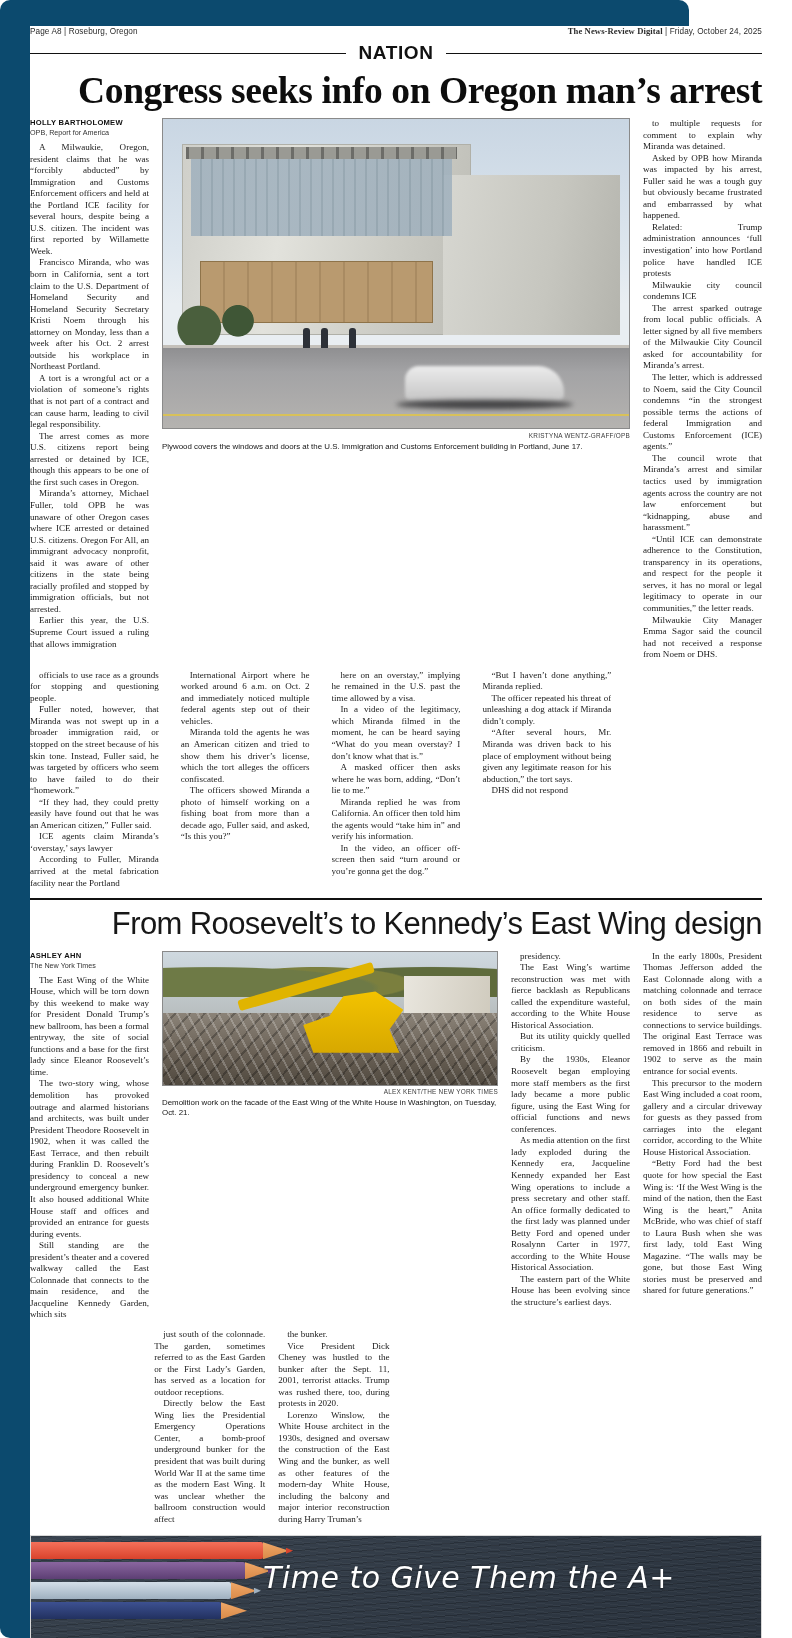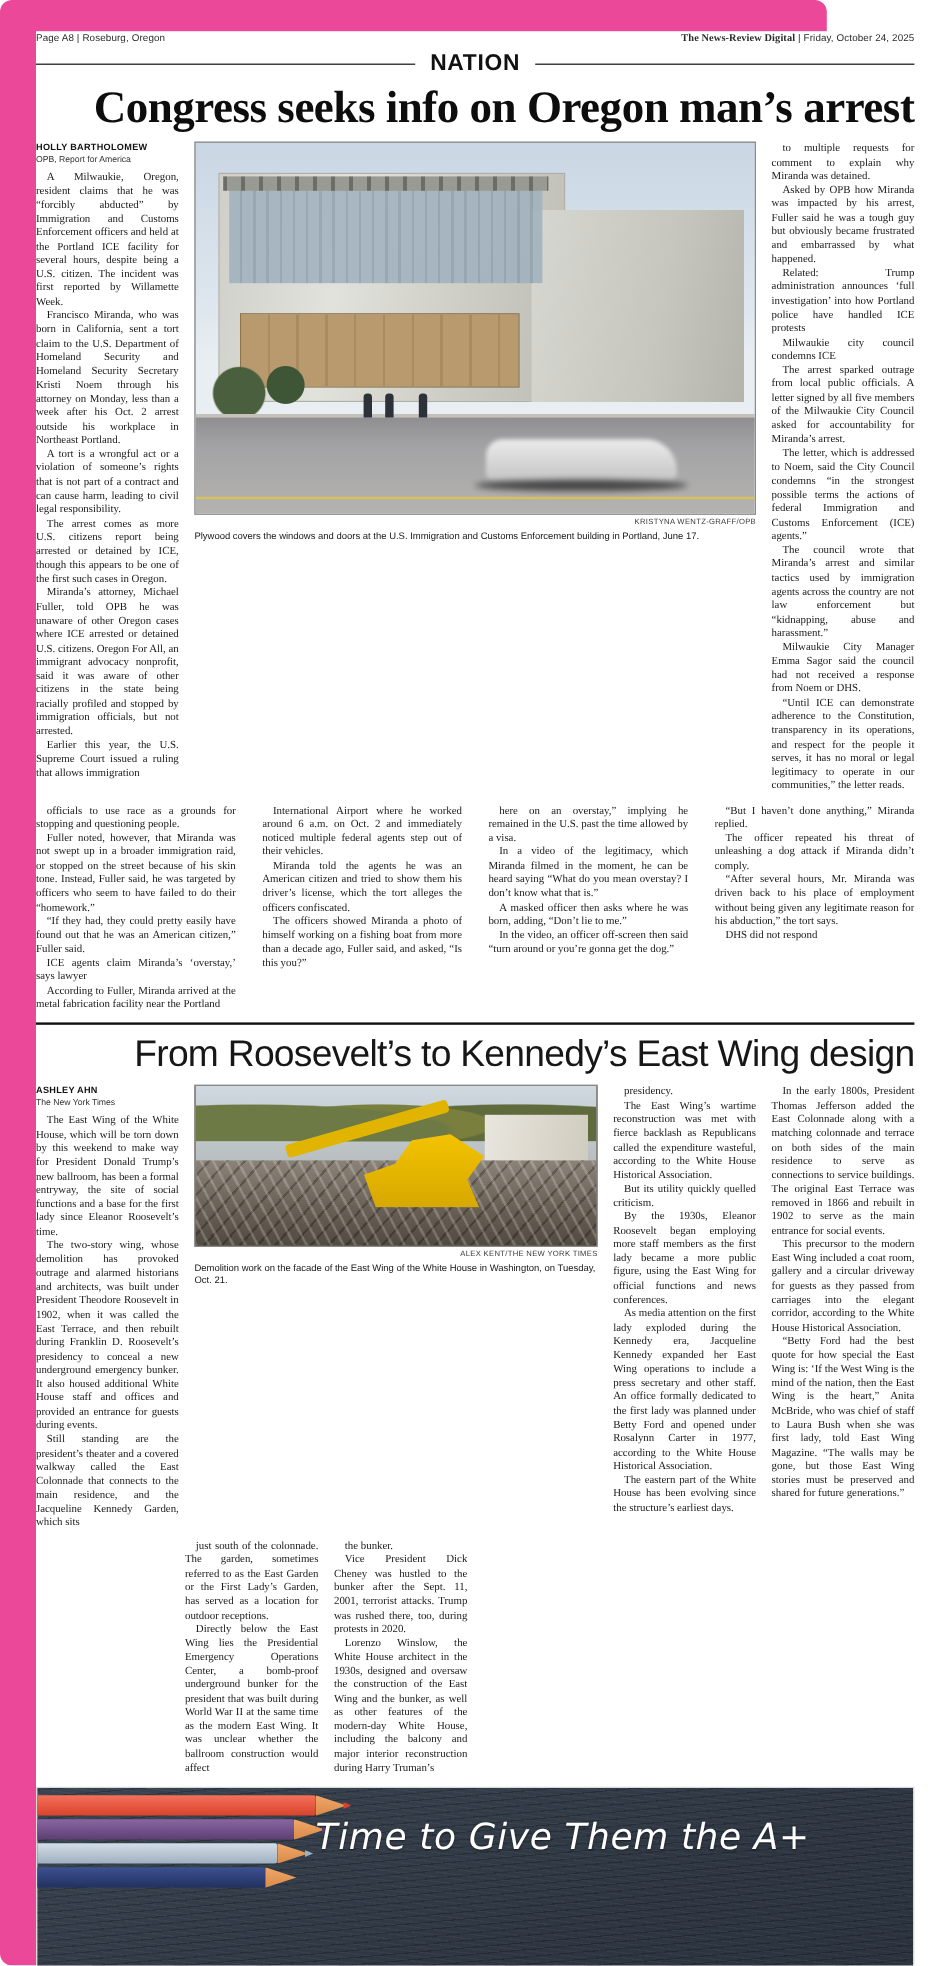--- a/index.html
+++ b/index.html
@@ -10,21 +10,21 @@
     height: 1638px;
     background: #ffffff;
     font-family: "Liberation Serif", serif;
     color: #111;
     overflow: hidden;
   }
   .page {
     position: relative;
     width: 689px;
     height: 1638px;
-    background: #ec4899;
+    background: #0c4a6e;
     padding: 0;
     border-radius: 10px;
   }
   .sheet {
     position:absolute;
     left: 30px; top: 26px;
     width: 732px;
     height: 1586px;
     background:#fff;
   }
@@ -146,21 +146,21 @@
   .caption {
     font-family:"Liberation Sans", sans-serif;
     font-weight:400;
     font-size:7.9px;
     line-height:10px;
     color:#151515;
     margin-top:3px;
   }
   .art1-cols {
     display:grid;
-    grid-template-columns:repeat(4,1fr);
+    grid-template-columns:repeat(5,1fr);
     column-gap:22px;
     margin-top:9px;
   }
   .art1-cols .col { overflow:hidden; }
 
   
   .thick-rule { border-top:2px solid #111; margin:9px 0 0 0; }
 
   
   .art2-top {
@@ -368,42 +368,43 @@
         </div>
 
         <div class="col body">
           <p>to multiple requests for comment to explain why Miranda was detained.</p>
           <p>Asked by OPB how Miranda was impacted by his arrest, Fuller said he was a tough guy but obviously became frustrated and embarrassed by what happened.</p>
           <p>Related: Trump administration announces ‘full investigation’ into how Portland police have handled ICE protests</p>
           <p>Milwaukie city council condemns ICE</p>
           <p>The arrest sparked outrage from local public officials. A letter signed by all five members of the Milwaukie City Council asked for accountability for Miranda’s arrest.</p>
           <p>The letter, which is addressed to Noem, said the City Council condemns “in the strongest possible terms the actions of federal Immigration and Customs Enforcement (ICE) agents.”</p>
           <p>The council wrote that Miranda’s arrest and similar tactics used by immigration agents across the country are not law enforcement but “kidnapping, abuse and harassment.”</p>
+          <p>“Until ICE can demonstrate adherence to the Constitution, transparency in its operations, and respect for the people it serves, it has no moral or legal legitimacy to operate in our communities,” the letter reads.</p>
           <p>Milwaukie City Manager Emma Sagor said the council had not received a response from Noem or DHS.</p>
-          <p>“Until ICE can demonstrate adherence to the Constitution, transparency in its operations, and respect for the people it serves, it has no moral or legal legitimacy to operate in our communities,” the letter reads.</p>
         </div>
       </div>
 
       <div class="art1-cols">
         <div class="col body">
           <p>officials to use race as a grounds for stopping and questioning people.</p>
           <p>Fuller noted, however, that Miranda was not swept up in a broader immigration raid, or stopped on the street because of his skin tone. Instead, Fuller said, he was targeted by officers who seem to have failed to do their “homework.”</p>
           <p>“If they had, they could pretty easily have found out that he was an American citizen,” Fuller said.</p>
           <p>ICE agents claim Miranda’s ‘overstay,’ says lawyer</p>
           <p>According to Fuller, Miranda arrived at the metal fabrication facility near the Portland</p>
         </div>
         <div class="col body">
           <p>International Airport where he worked around 6 a.m. on Oct. 2 and immediately noticed multiple federal agents step out of their vehicles.</p>
           <p>Miranda told the agents he was an American citizen and tried to show them his driver’s license, which the tort alleges the officers confiscated.</p>
           <p>The officers showed Miranda a photo of himself working on a fishing boat from more than a decade ago, Fuller said, and asked, “Is this you?”</p>
         </div>
         <div class="col body">
           <p>here on an overstay,” implying he remained in the U.S. past the time allowed by a visa.</p>
           <p>In a video of the legitimacy, which Miranda filmed in the moment, he can be heard saying “What do you mean overstay? I don’t know what that is.”</p>
           <p>A masked officer then asks where he was born, adding, “Don’t lie to me.”</p>
+          <p>Miranda replied he was from California. An officer then told him the agents would “take him in” and verify his information.</p>
           <p>In the video, an officer off-screen then said “turn around or you’re gonna get the dog.”</p>
         </div>
         <div class="col body">
           <p>“But I haven’t done anything,” Miranda replied.</p>
           <p>The officer repeated his threat of unleashing a dog attack if Miranda didn’t comply.</p>
           <p>“After several hours, Mr. Miranda was driven back to his place of employment without being given any legitimate reason for his abduction,” the tort says.</p>
           <p>DHS did not respond</p>
         </div>
         <div class="col body"></div>
         <div class="col body"></div>

